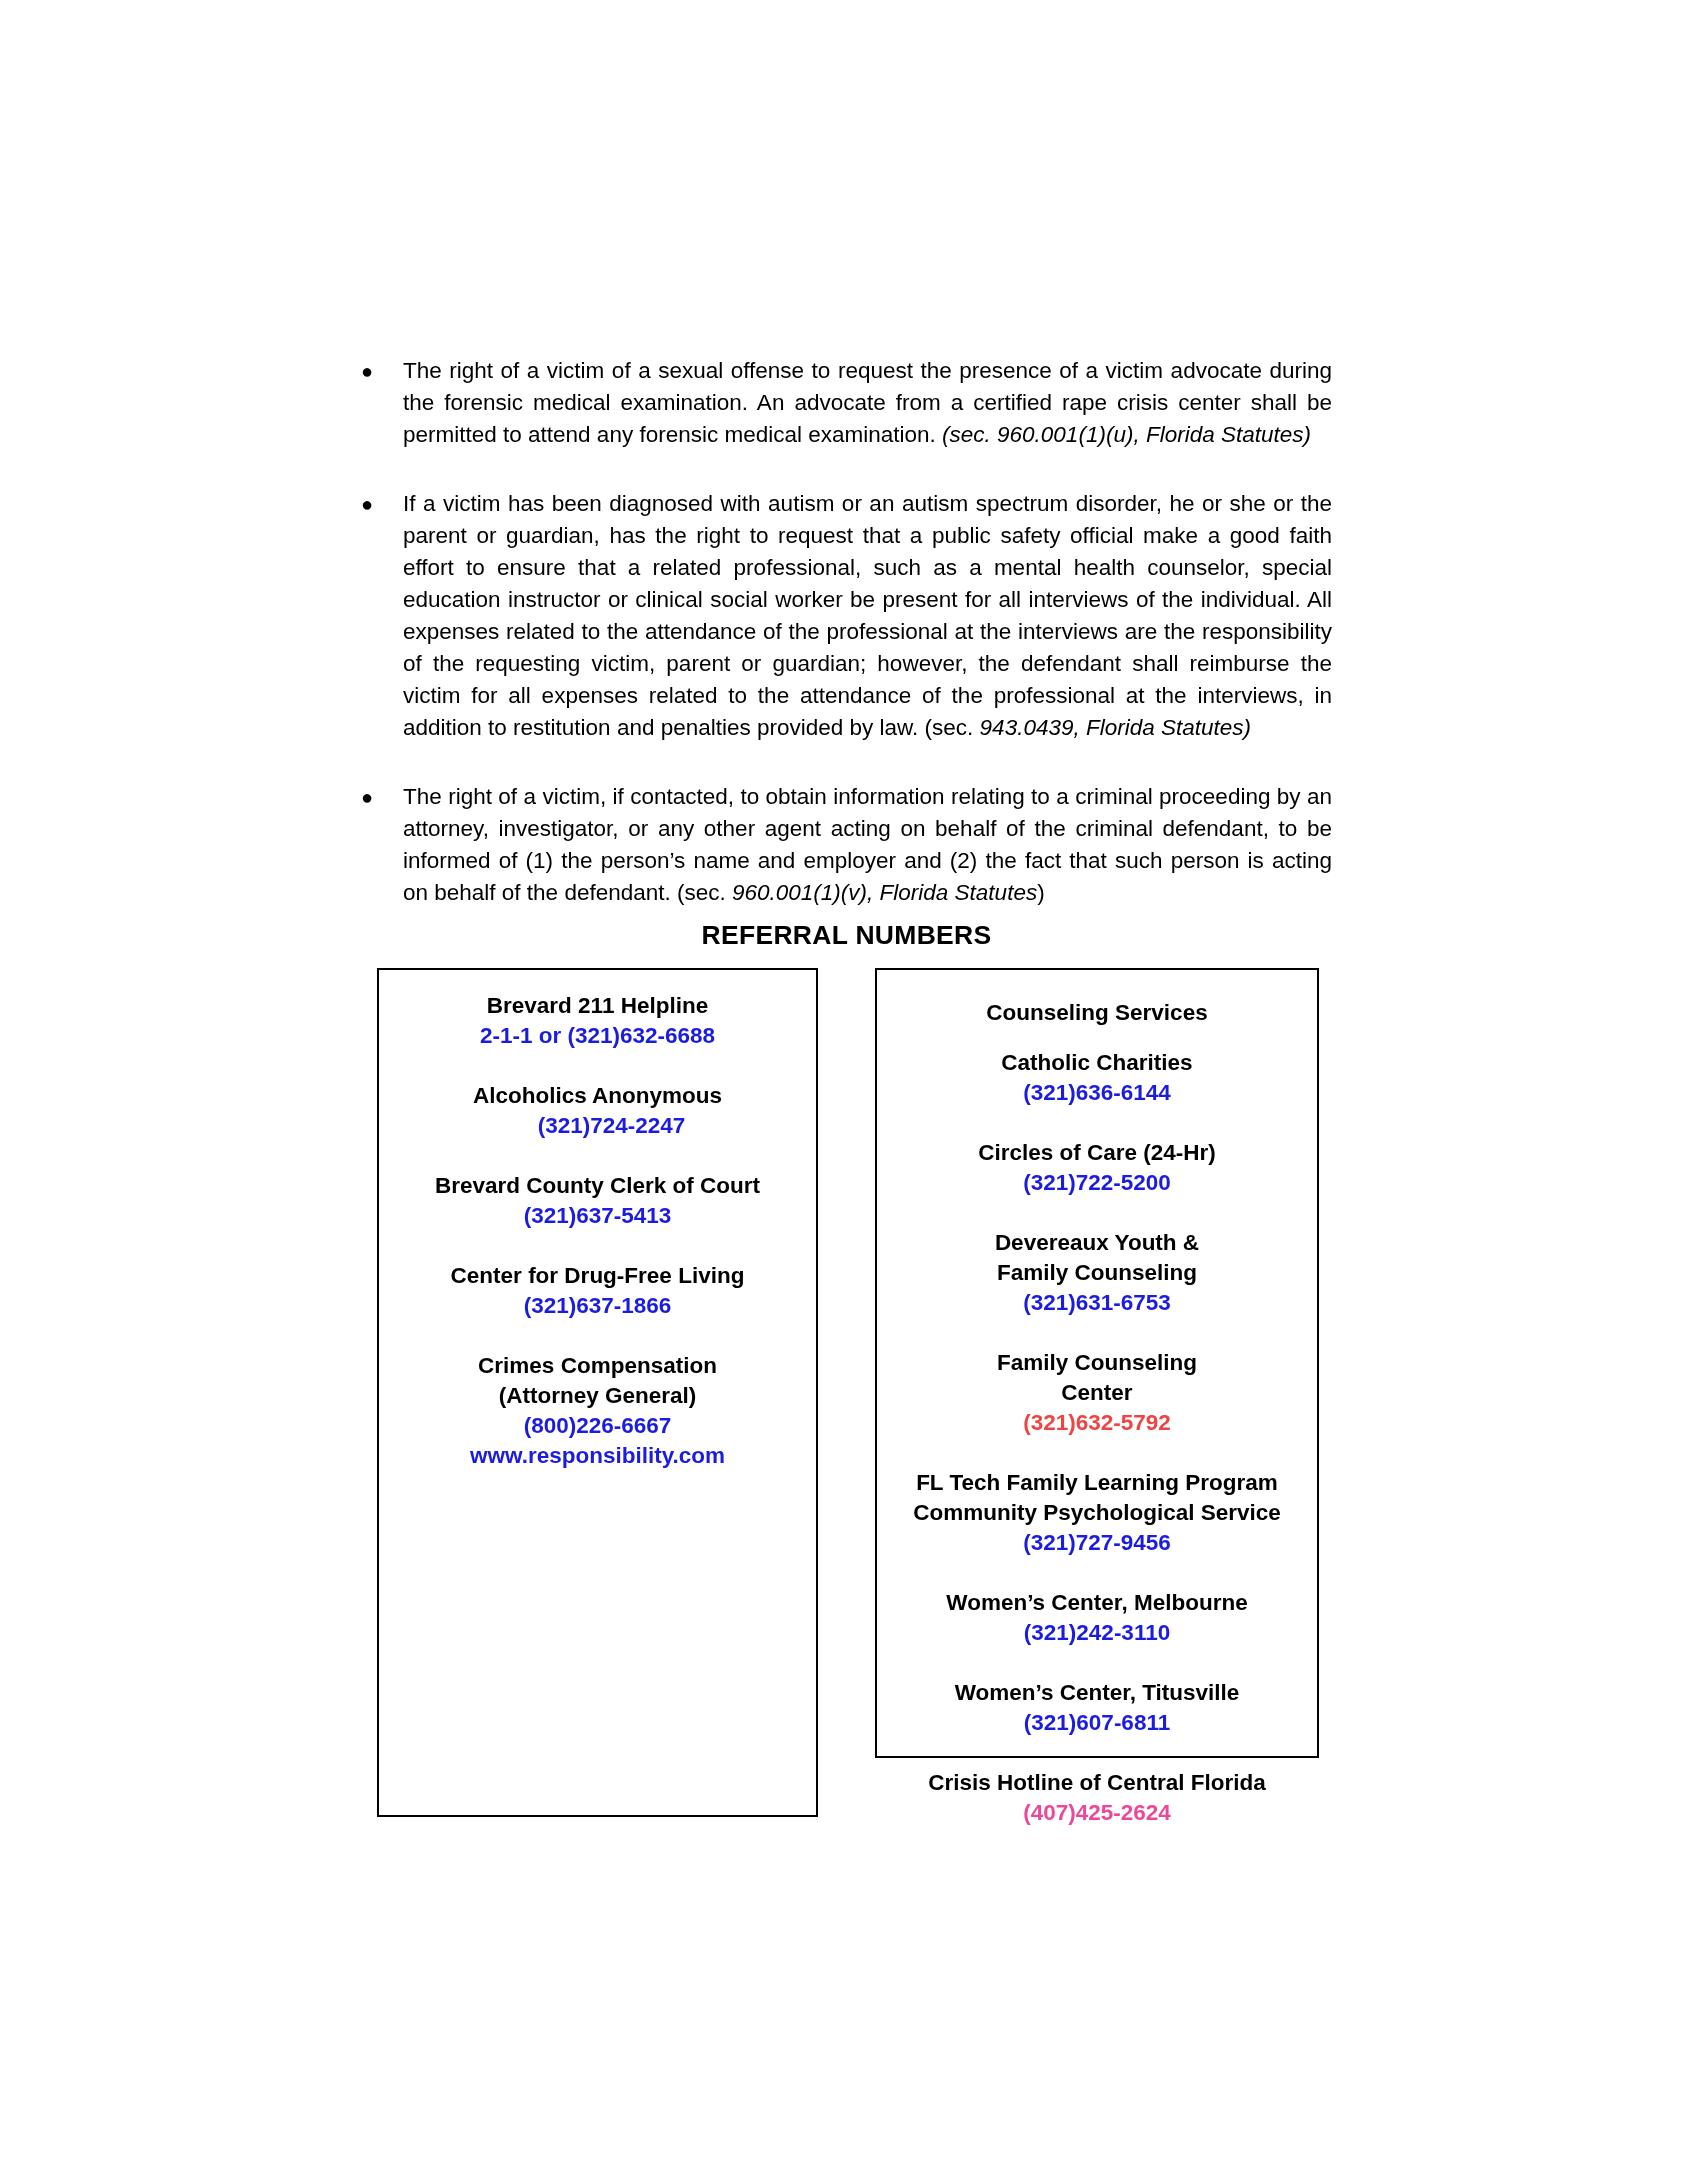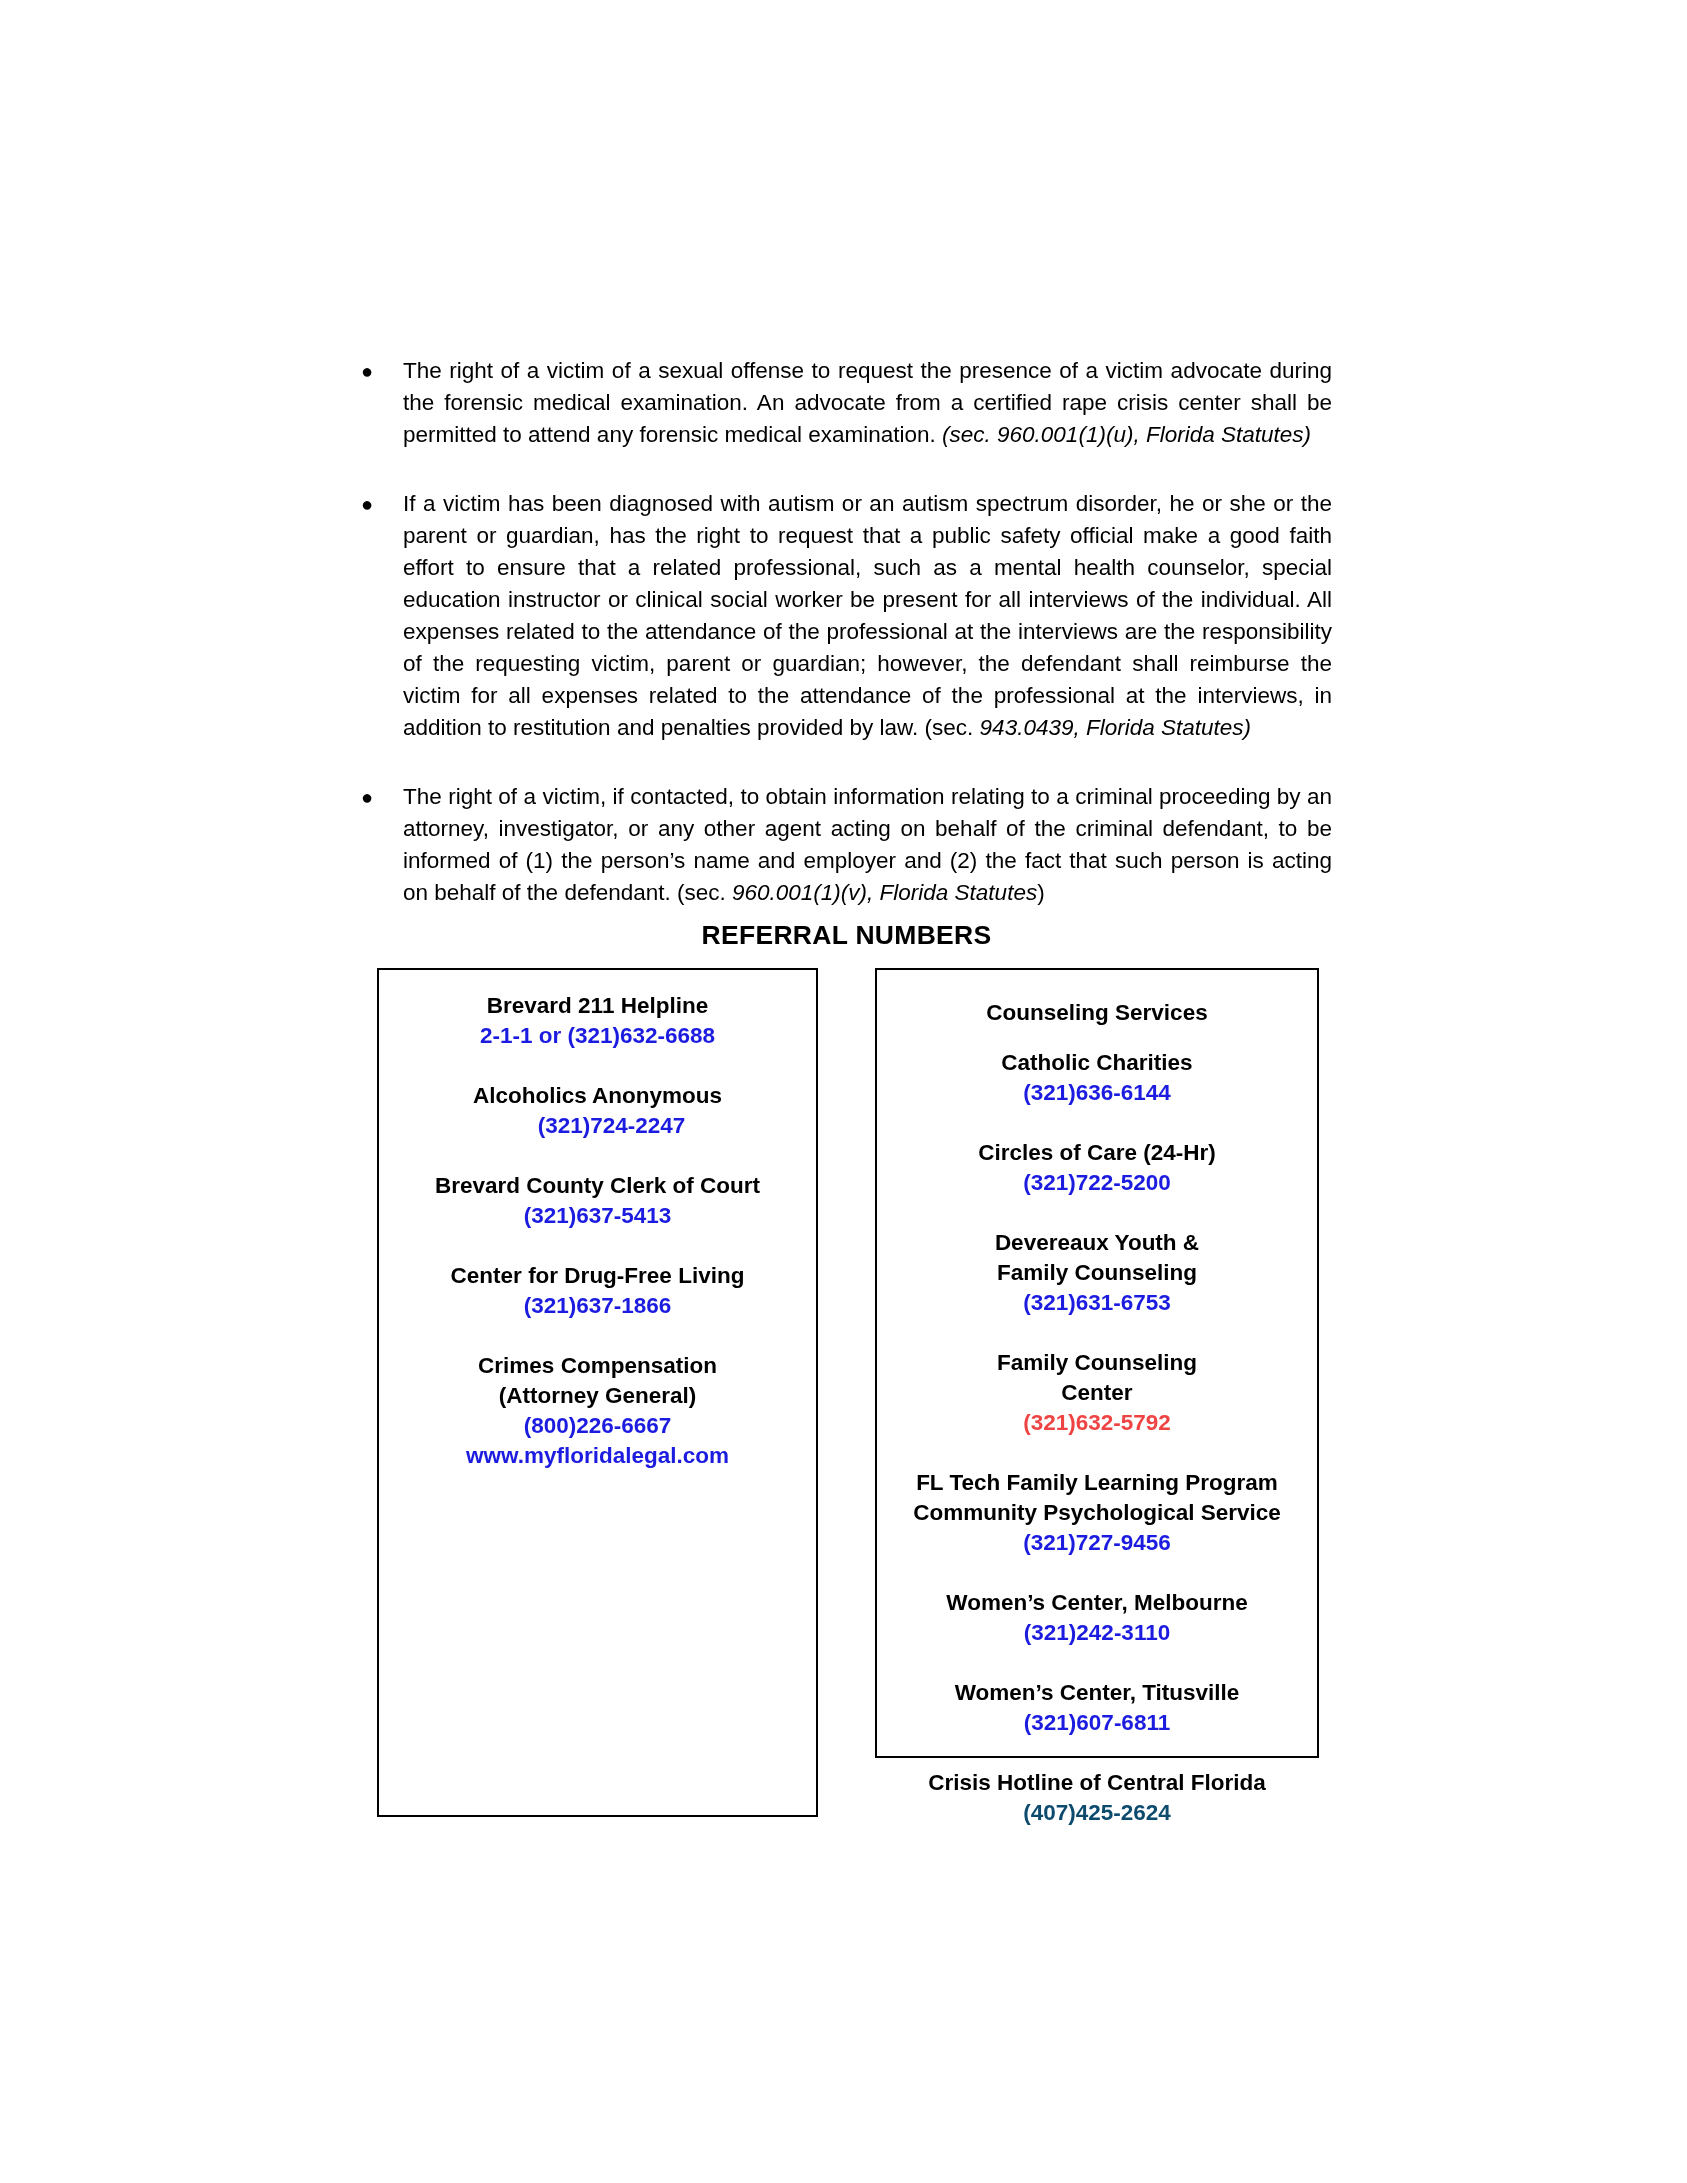--- a/index.html
+++ b/index.html
@@ -106,21 +106,21 @@
         <div class="line phone" style="color: rgb(28, 28, 224);">(321)637-5413</div>
       </div>
       <div class="entry">
         <div class="line name">Center for Drug-Free Living</div>
         <div class="line phone" style="color: rgb(28, 28, 224);">(321)637-1866</div>
       </div>
       <div class="entry">
         <div class="line name">Crimes Compensation</div>
         <div class="line name">(Attorney General)</div>
         <div class="line phone" style="color: rgb(28, 28, 224);">(800)226-6667</div>
-        <div class="line link" style="color: rgb(28, 28, 224);">www.myfloridalegal.com</div>
+        <div class="line link" style="color: rgb(28, 28, 224);">www.responsibility.com</div>
       </div>
     </div>
 
   <div class="box box-right">
       <div class="entry header">
         <div class="line name">Counseling Services</div>
       </div>
       <div class="entry">
         <div class="line name">Catholic Charities</div>
         <div class="line phone" style="color: rgb(28, 28, 224);">(321)636-6144</div>
@@ -147,18 +147,18 @@
       <div class="entry">
         <div class="line name">Women’s Center, Melbourne</div>
         <div class="line phone" style="color: rgb(28, 28, 224);">(321)242-3110</div>
       </div>
       <div class="entry">
         <div class="line name">Women’s Center, Titusville</div>
         <div class="line phone" style="color: rgb(28, 28, 224);">(321)607-6811</div>
       </div>
       <div class="entry">
         <div class="line name">Crisis Hotline of Central Florida</div>
-        <div class="line phone" style="color: #0c4a6e;">(407)425-2624</div>
+        <div class="line phone" style="color: #ec4899;">(407)425-2624</div>
       </div>
     </div>
 
 </div>
 
 
 </body></html>

